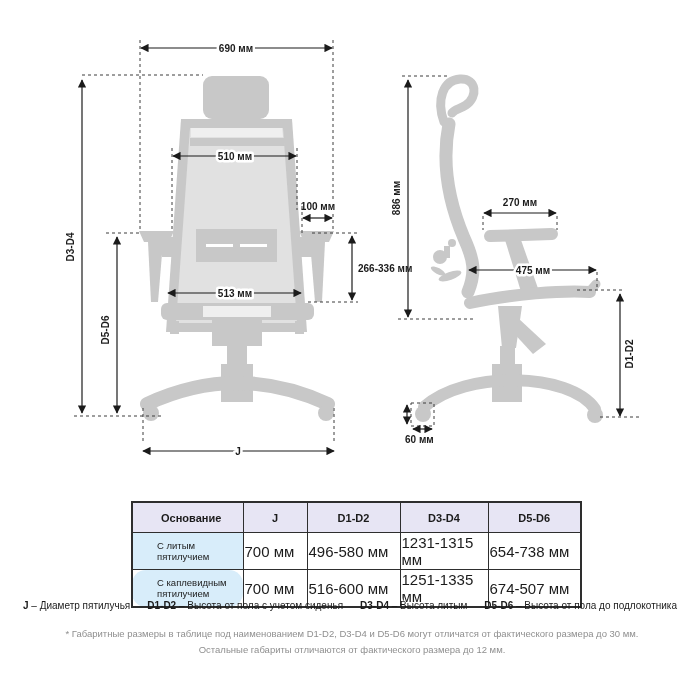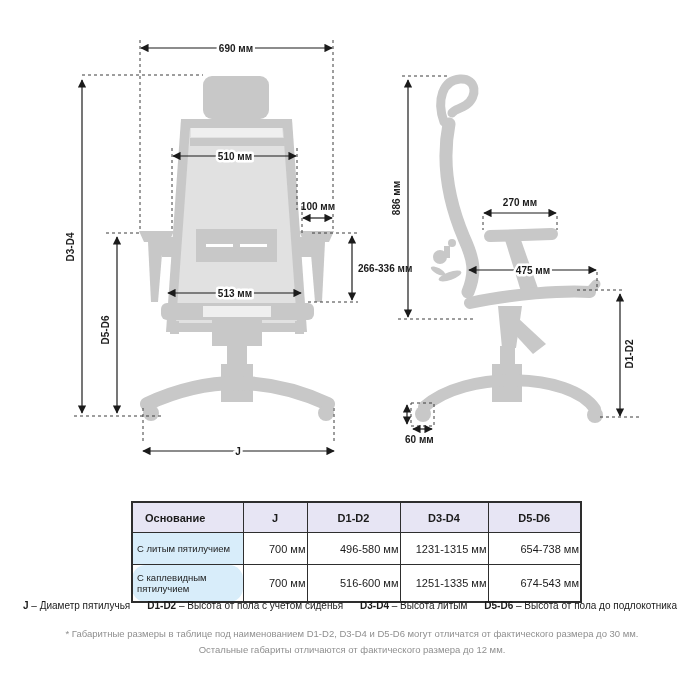--- a/index.html
+++ b/index.html
@@ -14,24 +14,24 @@
   .chairstroke{stroke:#c8c8c8;fill:none;}
   .panel{fill:#e1e1e1;}
   .slat{fill:#efefef;}
 
   
   .spec-table{position:absolute;left:131px;top:501px;border-collapse:collapse;
               table-layout:fixed;width:449px;}
   .spec-table th,.spec-table td{border:1px solid #2e2e2e;overflow:hidden;}
   .spec-table{border:2px solid #2e2e2e;}
   .spec-table th{background:#e7e5f4;font-size:11px;font-weight:bold;height:27px;text-align:center;}
-  .spec-table th.c0{text-align:left;padding-left:12px;}
-  .spec-table td{background:#ffffff;font-size:11px;text-align:right;height:29px;}
+  .spec-table th.c0{text-align:left;padding-left:28px;}
+  .spec-table td{background:#ffffff;font-size:15px;text-align:left;height:29px;}
   .spec-table tr.r2 td{height:34px;border-radius:14px;}
-  .spec-table td.c0{background:#d8edfa;font-size:9.5px;text-align:left;padding-left:4px;padding-right:6px;}
+  .spec-table td.c0{background:#d8edfa;font-size:9.5px;text-align:left;padding-left:24px;padding-right:6px;}
 
   .legend{position:absolute;left:0;top:600px;width:700px;display:flex;justify-content:center;
           gap:17px;font-size:10px;white-space:nowrap;}
   .legend b{font-weight:bold;}
   .footnote{position:absolute;left:2px;width:700px;text-align:center;color:#8f8f8f;font-size:9.5px;}
   .fn1{top:628px;} .fn2{top:644px;}
 </style>
 </head>
 <body>
 
@@ -182,21 +182,21 @@
       <td>700 мм</td>
       <td>496-580 мм</td>
       <td>1231-1315 мм</td>
       <td>654-738 мм</td>
     </tr>
     <tr class="r2">
       <td class="c0">С каплевидным пятилучием</td>
       <td>700 мм</td>
       <td>516-600 мм</td>
       <td>1251-1335 мм</td>
-      <td>674-543 мм</td>
+      <td>674-507 мм</td>
     </tr>
   </tbody>
     </table>
 
   
   <div class="legend">
     <span><b>J</b> <span>– Диаметр пятилучья</span></span>
     <span><b>D1-D2</b> <span>– Высота от пола с учетом сиденья</span></span>
     <span><b>D3-D4</b> <span>– Высота литым</span></span>
     <span><b>D5-D6</b> <span>– Высота от пола до подлокотника</span></span>

